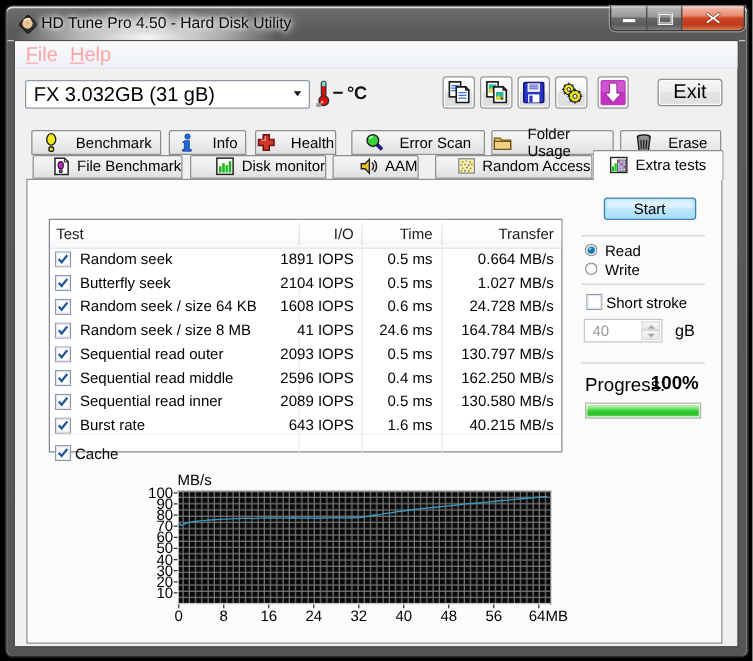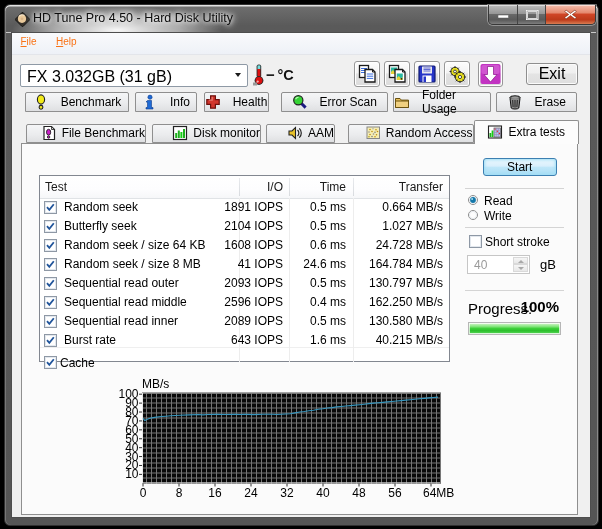--- a/index.html
+++ b/index.html
@@ -17,38 +17,38 @@
 #caps{left:488px;top:5px;width:106px;height:19px;border-radius:0 0 5px 5px;overflow:hidden;
 border:1px solid #383838;border-top:none;box-shadow:0 0 0 1px rgba(255,255,255,.35);}
 .cap{position:absolute;top:0;height:19px;box-shadow:inset 0 1px 0 rgba(255,255,255,.5);}
 .capg{background:linear-gradient(180deg,#bdbdbd 0,#979797 45%,#686868 50%,#5a5a5a 78%,#7e7e7e 100%);}
 #cap-min{left:0;width:28px;border-right:1px solid #454545;}
 #cap-max{left:29px;width:27px;border-right:1px solid #454545;}
 #cap-close{left:57px;width:49px;background:linear-gradient(180deg,#f6bfae 0,#e58a70 40%,#cf4526 50%,#bc3a1a 78%,#d97c52 100%);}
 .glyph{position:absolute;}
 
 #menubar{left:11.5px;top:33px;width:578.5px;height:20.5px;background:linear-gradient(180deg,#f9fafc,#eef1f7);border-bottom:1px solid #e3e5ea;}
-.mitem{position:absolute;top:3px;font-size:10px;color:#f97316;}
+.mitem{position:absolute;top:3px;font-size:16px;color:#fca5a5;}
 
 #combo{left:20px;top:64px;width:226px;height:21px;background:#fff;border:1px solid #8e99a5;border-radius:2px;}
 #combo .txt{position:absolute;left:6px;top:3px;font-size:16px;color:#000;}
 #combo .arr{position:absolute;right:6px;top:8px;width:0;height:0;border-left:3.5px solid transparent;border-right:3.5px solid transparent;border-top:4px solid #1a1a1a;}
 .tbtn{position:absolute;top:60.5px;width:26px;height:26px;border:1px solid #979797;border-radius:3px;
 background:linear-gradient(180deg,#fdfdfd 0,#f3f3f3 45%,#e2e2e2 50%,#dcdcdc 100%);
 box-shadow:inset 0 0 0 1px #fff;box-sizing:border-box;}
 #exitbtn{left:526px;top:63px;width:52px;height:21.5px;border:1px solid #8e8e8e;border-radius:3px;
 background:linear-gradient(180deg,#f4f4f4 0,#efefef 45%,#e4e4e4 50%,#dedede 100%);
 box-shadow:inset 0 0 0 1px #fbfbfb;box-sizing:border-box;text-align:center;font-size:16px;color:#000;line-height:19px;}
 
 #tabpage{left:21px;top:142.5px;width:556.5px;height:372.5px;background:#fbfbfb;border:1px solid #8f8f8f;box-sizing:border-box;}
 .tab{position:absolute;height:19.5px;background:linear-gradient(180deg,#f5f6f7 0,#ebecee 55%,#dfe0e2 100%);
 border:1px solid #8f8f8f;border-radius:2px 2px 0 0;box-sizing:border-box;
 display:flex;align-items:center;justify-content:center;font-size:12px;color:#000;gap:5px;}
 .tab svg{flex:0 0 auto;}
-.r1{top:92px;gap:12px;}
+.r1{top:104px;gap:12px;}
 .r2{top:123.5px;justify-content:flex-end;}
 #tabsel{left:474px;top:120px;width:104.5px;height:24px;background:#fcfcfc;border:1px solid #8f8f8f;border-bottom:none;border-radius:2px 2px 0 0;
 display:flex;align-items:center;justify-content:center;font-size:12px;color:#000;gap:5px;z-index:5;padding-bottom:2px;box-sizing:border-box;}
 
 #tbl{left:39px;top:175px;width:410.5px;height:187px;background:#fff;border:1px solid #828790;box-sizing:border-box;}
 #thead{position:absolute;left:0;top:0;width:100%;height:22px;background:linear-gradient(180deg,#ffffff,#fdfdfe 60%,#f6f7f9);border-bottom:1px solid #e0e3e6;}
 .hsep{position:absolute;top:2px;height:18px;width:1px;background:linear-gradient(180deg,#e8eaed,#d8dbdf);}
 .vline{position:absolute;top:22px;width:1px;background:#ededed;}
 .hcell{position:absolute;top:4px;font-size:12px;color:#1a1a1a;}
 .trow{position:absolute;left:0;width:100%;height:19px;}

